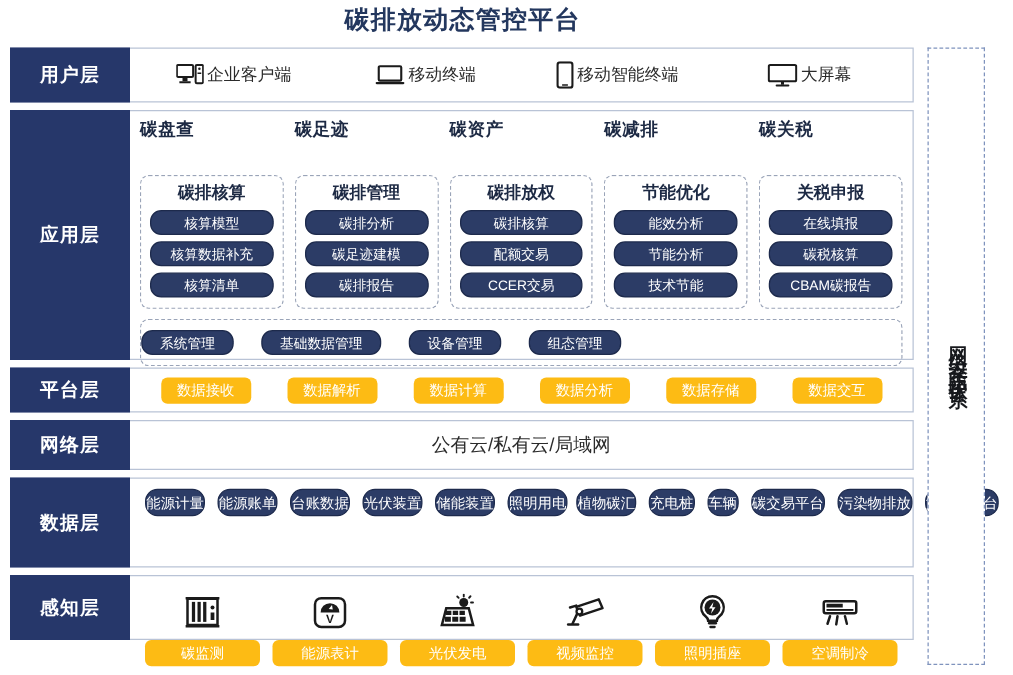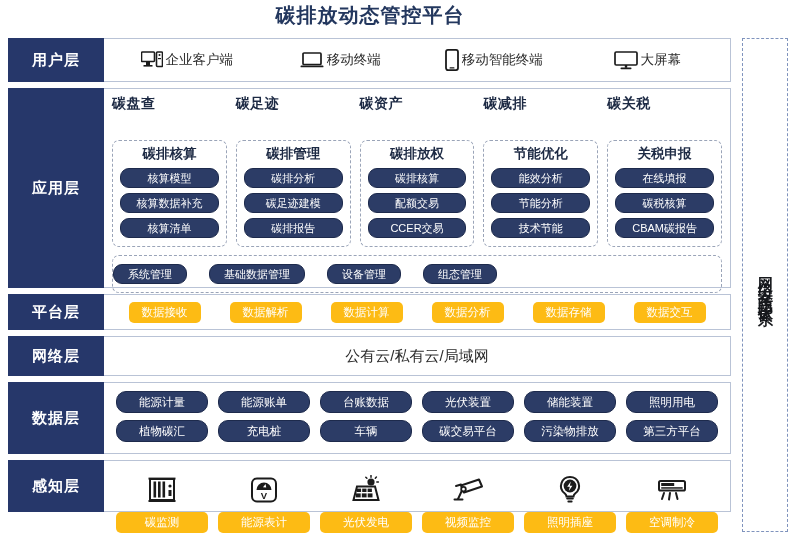--- a/index.html
+++ b/index.html
@@ -109,21 +109,21 @@
   }
 
   
   .net-body {
     display: flex; align-items: center; justify-content: center;
     height: 100%;
     font-size: 15px; color: #2b2b2b;
   }
 
   
-  .data-body { padding: 8px 12px; display: flex; flex-direction: column; gap: 7px; }
+  .data-body { padding: 8px 12px; display: flex; flex-direction: row; gap: 7px; }
   .data-row { display: flex; justify-content: space-between; gap: 10px; }
   .data-row .pill { flex: 1 1 0; height: 22px; border-radius: 10px; font-size: 11.5px; }
 
   
   .sense-body { padding: 6px 12px 8px 12px; }
   .sense-row { display: flex; justify-content: space-between; gap: 10px; }
   .sense-cell { flex: 1 1 0; display: flex; flex-direction: column; align-items: center; gap: 7px; }
   .sense-cell .ic { height: 38px; display: flex; align-items: flex-end; justify-content: center; }
   .sense-cell .pill-y { width: 100%; padding: 0; }
 

